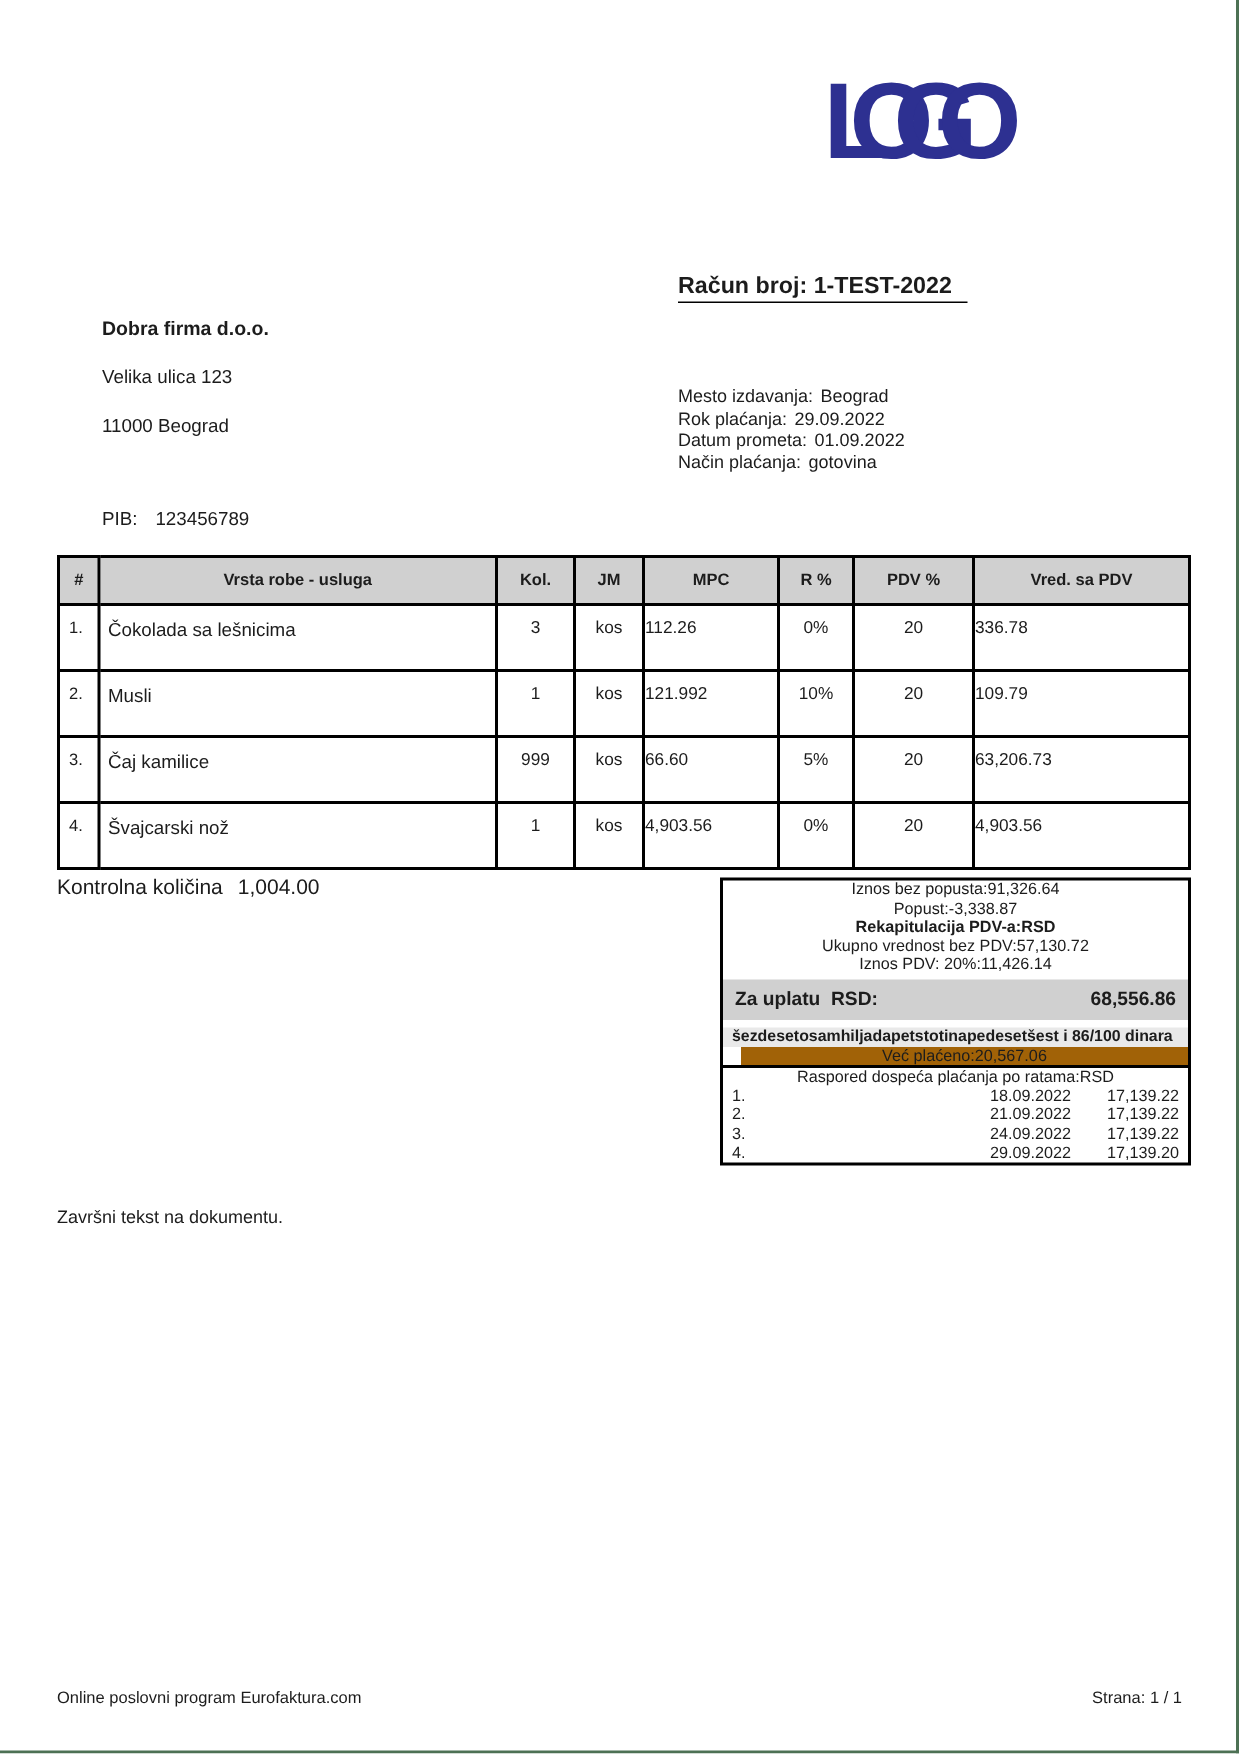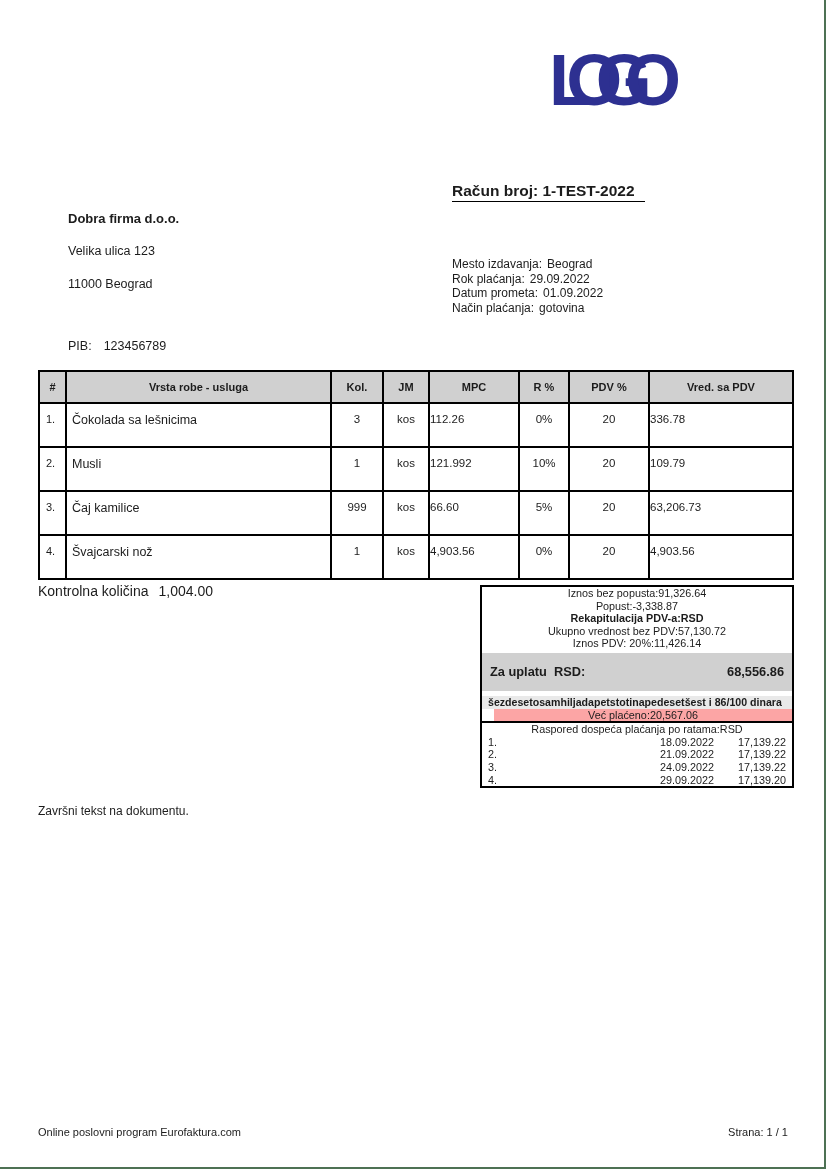--- a/index.html
+++ b/index.html
@@ -55,25 +55,25 @@
   .control .val { margin-left: 10px; }
 
   
   .summary {
     left: 480px; top: 585px; width: 314px;
     border: 2px solid #000;
     font-size: 10.8px; line-height: 12.6px;
   }
   .sum-row { display: flex; justify-content: center; padding: 0 6px; }
   .sum-row.bold, .bold { font-weight: bold; }
-  .sum-row.gray { background: #fca5a5; margin-left: 12px; }
+  .sum-row.gray { background: #a16207; margin-left: 12px; }
   .total-band {
     margin-top: 3px;
     background: #d0d0d0;
-    height: 38px;
+    height: 27px;
     display: flex; align-items: center; justify-content: space-between;
     padding: 0 8px;
     font-size: 12.8px; font-weight: bold;
   }
   .gap { height: 5px; }
   .words-row {
     background: #e9e9e9;
     font-weight: bold;
     padding: 0 6px;
     white-space: nowrap;

